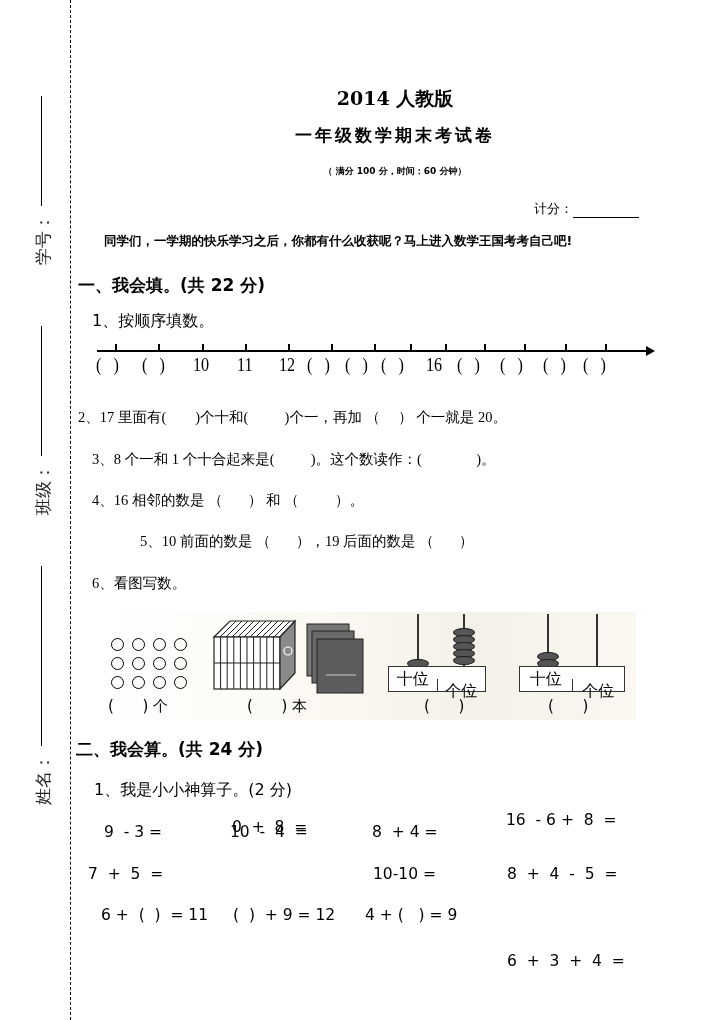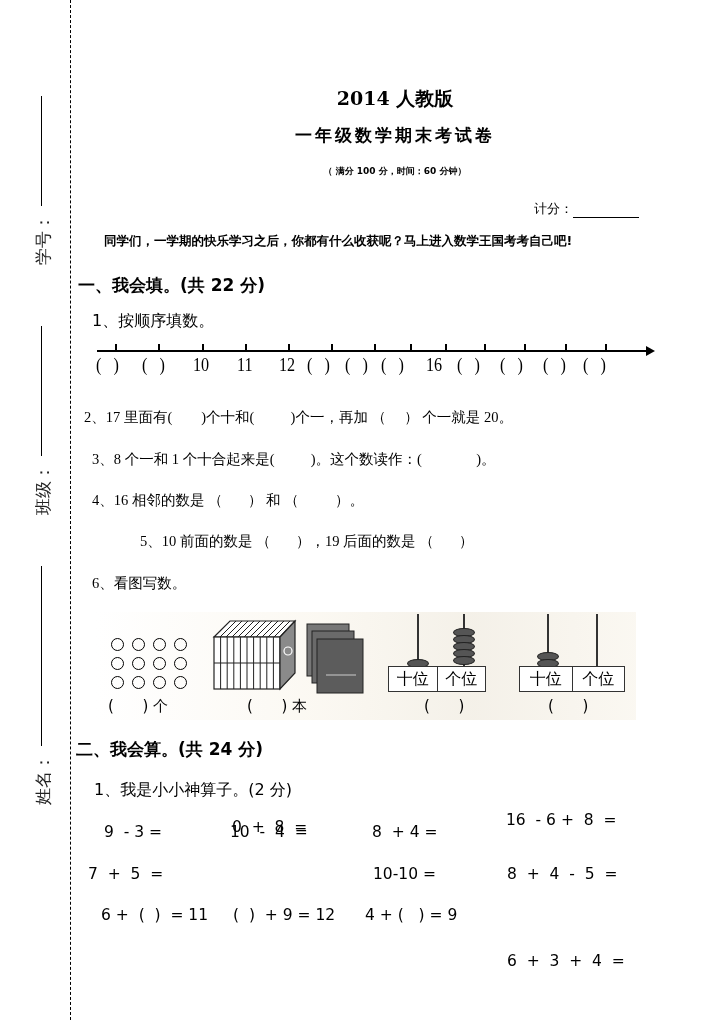--- a/index.html
+++ b/index.html
@@ -16,21 +16,21 @@
   .section { font-size:17px; font-weight:bold; font-family:"DejaVu Sans", sans-serif; white-space:pre; }
   .calc { font-size:15.5px; font-family:"DejaVu Sans", sans-serif; white-space:pre; }
   .numline { position:absolute; left:97px; top:350px; width:552px; height:2px; background:#000; }
   .arrowhead { position:absolute; left:646px; top:346px; width:0; height:0;
                border-top:5px solid transparent; border-bottom:5px solid transparent; border-left:9px solid #000; }
   .tick { position:absolute; top:344px; width:1.5px; height:7px; background:#000; }
   .nl-label { position:absolute; top:354px; font-size:19px; font-family:"Liberation Serif", serif; white-space:pre; transform:scaleX(0.85); transform-origin:left; }
   .circle { position:absolute; width:11px; height:11px; border:1.5px solid #000; border-radius:50%; }
   .place-box { position:absolute; border:1.3px solid #333; height:24px; display:flex; background:#fff;justify-content:space-between; }
   .place-box span { flex:1; text-align:center; font-size:16px; line-height:24px; font-family:"DejaVu Serif", serif; }
-  .place-box span + span { border-left:1.3px solid #333; }
+  .place-box span + span { border-left:1.3px solid #333;margin-top:12px; }
   .rod { position:absolute; width:1.5px; background:#333; }
   .bead { position:absolute; width:20px; height:7px; border-radius:50%; background:#555; border:1px solid #222; }
   .pic-label { position:absolute; font-size:15px; font-family:"DejaVu Sans", sans-serif; white-space:pre; }
   .underline { border-bottom:1.3px solid #000; display:inline-block; width:66px; height:14px; vertical-align:bottom; }
 </style>
 </head>
 <body>
 
 <div class="dash-line"></div>
 
@@ -79,21 +79,21 @@
 <div class="nl-label" style="left:279px;">12</div>
 <div class="nl-label" style="left:307px;">(   )</div>
 <div class="nl-label" style="left:345px;">(   )</div>
 <div class="nl-label" style="left:381px;">(   )</div>
 <div class="nl-label" style="left:426px;">16</div>
 <div class="nl-label" style="left:457px;">(   )</div>
 <div class="nl-label" style="left:500px;">(   )</div>
 <div class="nl-label" style="left:543px;">(   )</div>
 <div class="nl-label" style="left:583px;">(   )</div>
 
-<div class="abs q" style="left:84px;top:408px;text-align:right;">2、17 里面有(        )个十和(          )个一，再加 （     ） 个一就是 20。</div>
+<div class="abs q" style="left:78px;top:408px;text-align:right;">2、17 里面有(        )个十和(          )个一，再加 （     ） 个一就是 20。</div>
 <div class="abs q" style="left:92px;top:450px;">3、8 个一和 1 个十合起来是(          )。这个数读作：(               )。</div>
 <div class="abs q" style="left:92px;top:491px;">4、16 相邻的数是 （       ） 和 （          ）。</div>
 <div class="abs q" style="left:92px;top:532px;margin-left:48px;">5、10 前面的数是 （       ），19 后面的数是 （       ）</div>
 <div class="abs q" style="left:92px;top:574px;">6、看图写数。</div>
 
 <div class="abs" style="left:96px;top:612px;width:540px;height:108px;background:linear-gradient(90deg,#fff 0%,#fbf8f1 40%,#f3efe6 70%,#faf7f0 100%);opacity:0.9;"></div>
 
 <div>
   <div class="circle" style="left:111px;top:638px;"></div>
     <div class="circle" style="left:132px;top:638px;"></div>

